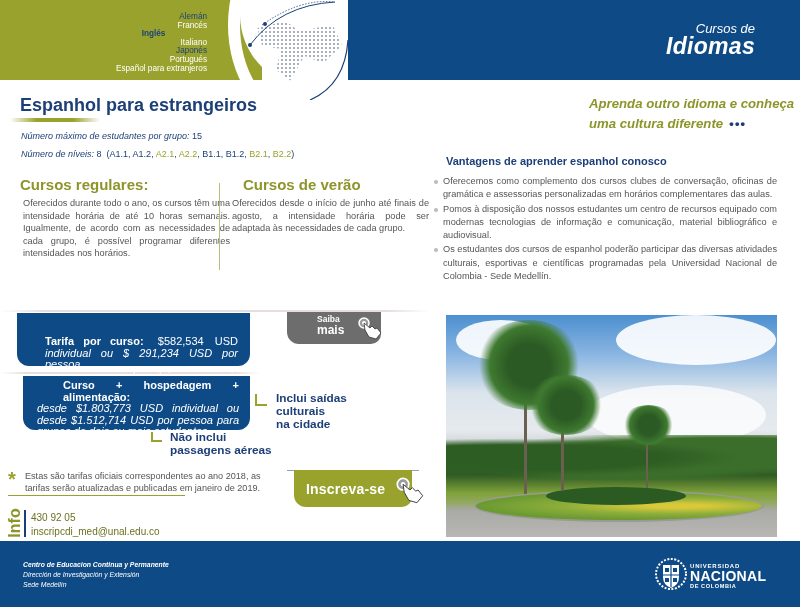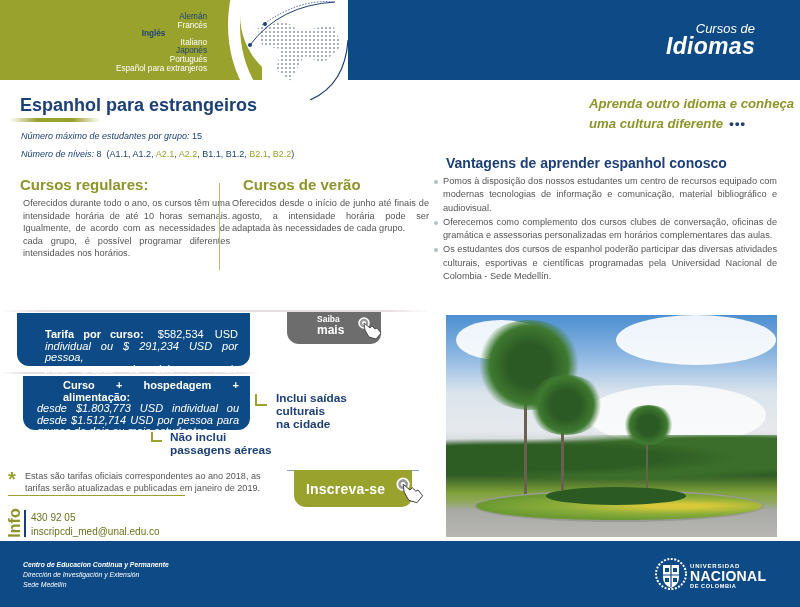--- a/index.html
+++ b/index.html
@@ -35,41 +35,41 @@
   .sec-regular-h { left: 20px; top: 176px; }
   .sec-summer-h { left: 243px; top: 176px; }
   .sec-p { position: absolute; font-size: 9.2px; line-height: 12.6px; color: #555; text-align: justify; }
   .sec-regular-p { left: 11px; top: 197px; width: 207px; margin-left: 12px; }
   .sec-summer-p { left: 232px; top: 197px; width: 197px; }
   .vdivider { position: absolute; left: 219px; top: 183px; width: 1px; height: 87px; background: #b9bd7a; }
 
   
   .tagline { position: absolute; left: 589px; top: 94px; font-size: 13.2px; font-style: italic; font-weight: bold; color: #8d952a; line-height: 20px; }
   .tagline .dots { color: #1c3f78; letter-spacing: 1px; margin-left: 6px; }
-  .vant-h { position: absolute; left: 446px; top: 155px; font-size: 14px; font-weight: bold; color: #1c3f78; }
+  .vant-h { position: absolute; left: 446px; top: 155px; font-size: 11px; font-weight: bold; color: #1c3f78; }
   .vant-list { position: absolute; left: 433px; top: 175px; width: 344px; list-style: none; }
   .vant-list li { position: relative; padding-left: 10px; font-size: 9.2px; line-height: 13.3px; color: #555; text-align: justify; margin-bottom: 1px; }
   .vant-list li::before { content: ""; position: absolute; left: 1px; top: 5px; width: 4px; height: 4px; border-radius: 50%; background: #b8bcc4; }
 
   
   .photo { position: absolute; left: 446px; top: 315px; width: 331px; height: 222px; overflow: hidden;
     background: linear-gradient(180deg, #4c8fd0 0%, #8bb6e2 18%, #dbe4ec 35%, #e6eaee 52%, #c9cfcf 60%, #3b6b2c 62%, #2f5a24 72%, #7fa13a 80%, #8fa85a 84%, #a9a9a6 88%, #b8b7b3 100%); }
   .photo .cloud { position: absolute; background: #ffffff; border-radius: 50%; opacity: 0.9; }
   .photo .palm-trunk { position: absolute; background: #6a6050; width: 3px; }
   .photo .palm-crown { position: absolute; border-radius: 50%; background: radial-gradient(circle, #2c5a24 30%, #3f7a30 55%, rgba(63,122,48,0) 70%); }
   .photo .trees { position: absolute; left: 0; top: 120px; width: 331px; height: 45px; background: radial-gradient(ellipse at 20% 50%, #2e5d23 40%, transparent 60%), radial-gradient(ellipse at 55% 60%, #3b6e2a 40%, transparent 62%), radial-gradient(ellipse at 85% 40%, #3b6e2a 40%, transparent 60%); }
   .photo .bed { position: absolute; left: 28px; top: 175px; width: 290px; height: 32px; border-radius: 50%; background: radial-gradient(ellipse at 70% 50%, #d9c93a 10%, #8dae3a 40%, #6b9a32 70%); border: 2px solid #9a9a94; }
   .photo .shrub { position: absolute; left: 100px; top: 172px; width: 140px; height: 18px; border-radius: 50%; background: #2b5a22; }
 
   
   .hline { position: absolute; height: 2px; background: linear-gradient(to right, rgba(215,210,210,0), #e6dede 10%, #e6dede 90%, rgba(215,210,210,0)); }
   .hline1 { left: 0; top: 310px; width: 430px; }
   .hline2 { left: 0; top: 372px; width: 260px; }
   .price-box { position: absolute; background: #0e4a85; color: #ffffff; border-radius: 0 0 12px 12px; font-size: 11px; line-height: 11.5px; text-align: justify; }
-  .price1 { left: 17px; top: 313px; width: 233px; height: 53px; padding: 16px 12px 0 28px; }
+  .price1 { left: 17px; top: 313px; width: 233px; height: 53px; padding: 23px 12px 0 28px; }
   .price2 { left: 23px; top: 376px; width: 227px; height: 54px; padding: 4px 11px 0 14px; }
   .price-box b { font-weight: bold; }
   .price-box i { font-style: italic; }
 
   .btn-saiba { position: absolute; left: 287px; top: 312px; width: 94px; height: 32px; background: #6d6d6d; border-radius: 0 0 10px 12px; color: #ffffff; }
   .btn-saiba .l1 { position: absolute; left: 30px; top: 2px; font-size: 8.5px; font-weight: bold; }
   .btn-saiba .l2 { position: absolute; left: 30px; top: 11px; font-size: 12px; font-weight: bold; }
   .hand-icon { position: absolute; }
   .btn-saiba .hand-icon { left: 70px; top: 4px; }
 
@@ -156,22 +156,22 @@
 <div class="sec-h sec-summer-h">Cursos de verão</div>
 <div class="sec-p sec-summer-p">Oferecidos desde o início de junho até finais de agosto, a intensidade horária pode ser adaptada às necessidades de cada grupo.</div>
 
 <div class="tagline">
   <div>Aprenda outro idioma e conheça</div>
   <div><span>uma cultura diferente</span><span class="dots">•••</span></div>
 </div>
 
 <div class="vant-h">Vantagens de aprender espanhol conosco</div>
 <ul class="vant-list">
+  <li>Oferecemos como complemento dos cursos clubes de conversação, oficinas de gramática e assessorias personalizadas em horários complementares das aulas.</li>
   <li>Pomos à disposição dos nossos estudantes um centro de recursos equipado com modernas tecnologias de informação e comunicação, material bibliográfico e audiovisual.</li>
-  <li>Oferecemos como complemento dos cursos clubes de conversação, oficinas de gramática e assessorias personalizadas em horários complementares das aulas.</li>
   <li>Os estudantes dos cursos de espanhol poderão participar das diversas atividades culturais, esportivas e científicas programadas pela Universidad Nacional de Colombia - Sede Medellín.</li>
 </ul>
 
 <div class="photo">
   <div class="cloud" style="left:10px;top:5px;width:90px;height:40px;"></div>
   <div class="cloud" style="left:170px;top:0px;width:160px;height:50px;"></div>
   <div class="cloud" style="left:140px;top:70px;width:180px;height:60px;opacity:0.75;"></div>
   <div class="trees"></div>
   <div class="palm-trunk" style="left:78px;top:40px;height:150px;"></div>
   <div class="palm-crown" style="left:28px;top:5px;width:110px;height:90px;"></div>

